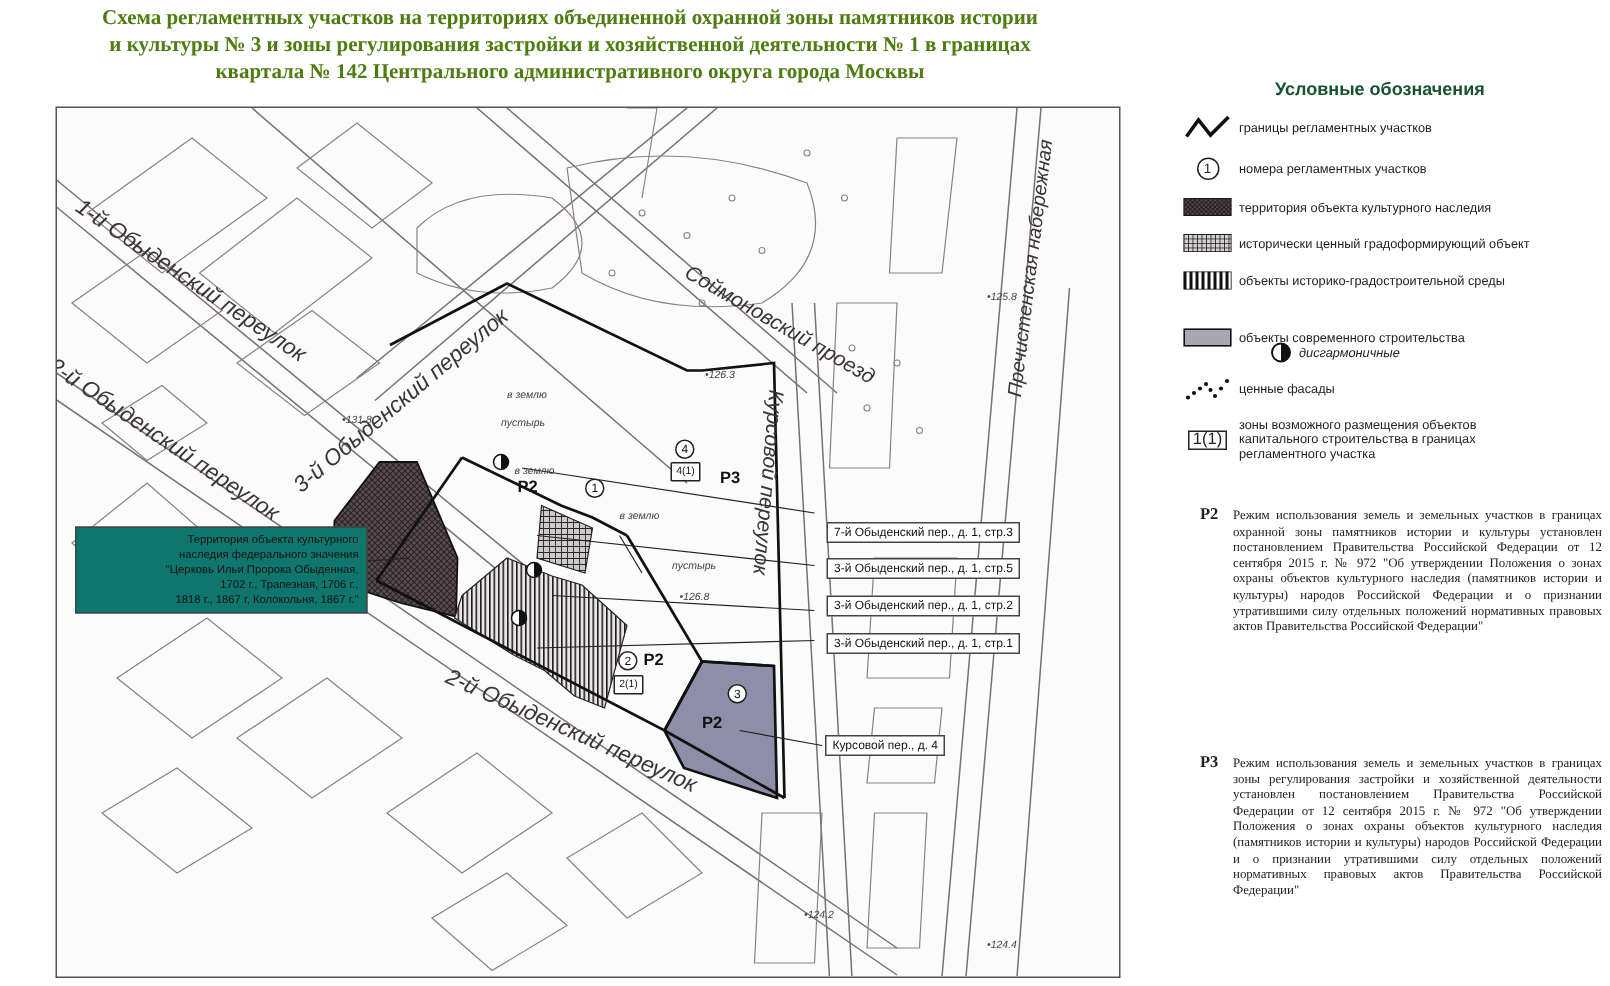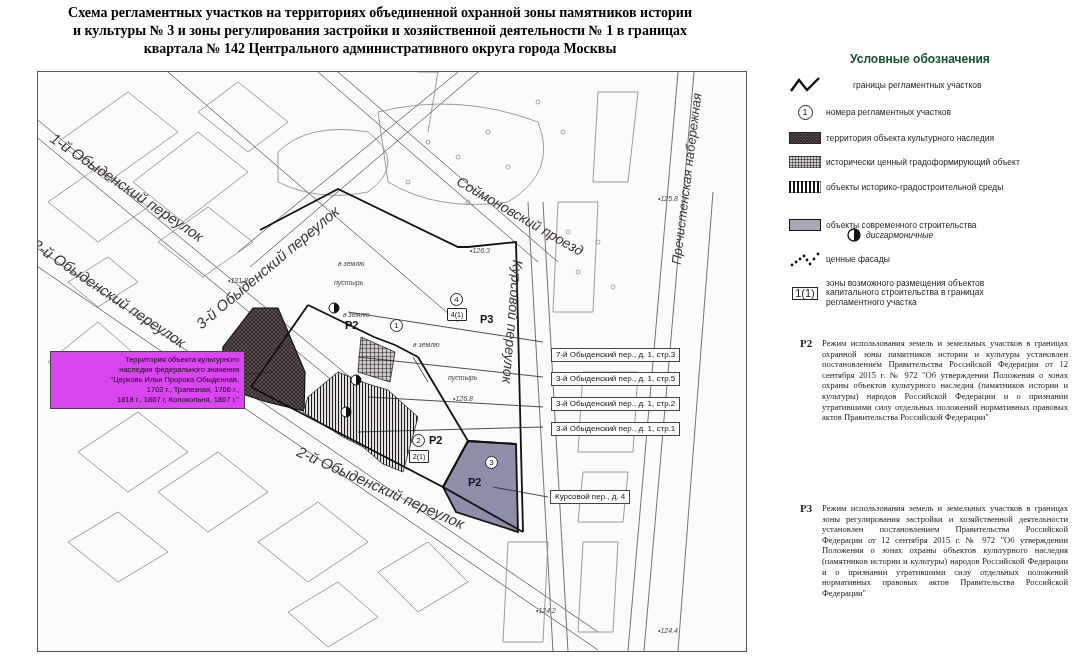--- a/index.html
+++ b/index.html
@@ -1,23 +1,23 @@
 <!DOCTYPE html>
 <html><head>
 <meta charset="utf-8">
 <style>
   html, body { margin:0; padding:0; background:#ffffff; }
   body { width:1073px; height:657px; position:relative; overflow:hidden; font-family:"Liberation Sans", sans-serif; color:#1a1a1a; }
-  .title { position:absolute; left:20px; top:4px; width:720px; text-align:center; font-family:"Liberation Serif", serif; font-weight:bold; font-size:14px; line-height:18px; color:#000000; }
+  .title { position:absolute; left:20px; top:4px; width:720px; text-align:center; font-family:"Liberation Serif", serif; font-weight:bold; font-size:14px; line-height:18px; color:#4d7c0f; }
   .title div { white-space:nowrap; }
   .map { position:absolute; left:37px; top:71px; width:708px; height:579px; border:1px solid #555; background:#fbfbfb; overflow:hidden; }
   .map svg { position:absolute; left:0; top:0; }
   .street { position:absolute; font-family:"Liberation Sans", sans-serif; font-style:italic; color:#3a3436; white-space:nowrap; transform-origin:left center; }
   .callout { position:absolute; background:#fff; border:1px solid #444; font-size:8px; line-height:10px; padding:1px 4px; white-space:nowrap; color:#111; }
-  .callout-big { position:absolute; background:#d946ef; border:1px solid #444; font-size:7.5px; line-height:10px; padding:3px 5px; text-align:right; color:#111; }
+  .callout-big { position:absolute; background:#0f766e; border:1px solid #444; font-size:7.5px; line-height:10px; padding:3px 5px; text-align:right; color:#111; }
   .zone-label { position:absolute; font-weight:bold; font-size:11px; color:#111; }
   .zone-num { position:absolute; width:11px; height:11px; border:1px solid #222; border-radius:50%; font-size:8px; line-height:11px; text-align:center; background:#fff; color:#111; }
   .map-tiny { position:absolute; font-size:7px; font-style:italic; color:#444; white-space:nowrap; }
   .legend-title { position:absolute; left:850px; top:52px; font-weight:bold; font-size:12px; color:#14532d; }
   .legend-item { position:absolute; left:788px; height:18px; display:flex; align-items:center; font-size:8.5px; color:#222; white-space:nowrap; }
   .legend-item .sym { width:34px; height:14px; margin-right:4px; display:flex; align-items:center; justify-content:center; flex:none; }
   .swatch { width:32px; height:12px; border:1px solid #111; box-sizing:border-box; }
   .note { position:absolute; left:800px; width:270px; font-family:"Liberation Serif", serif; font-size:8.6px; line-height:10.6px; color:#222; }
   .note .code { position:absolute; left:0; top:0; font-weight:bold; font-size:11px; }
   .note .text { position:absolute; left:22px; top:0; width:246px; text-align:justify; }
@@ -186,21 +186,21 @@
 
   <div class="callout" style="left:513px;top:276px;">7-й Обыденский пер., д. 1, стр.3</div>
   <div class="callout" style="left:513px;top:300px;">3-й Обыденский пер., д. 1, стр.5</div>
   <div class="callout" style="left:513px;top:325px;">3-й Обыденский пер., д. 1, стр.2</div>
   <div class="callout" style="left:513px;top:350px;">3-й Обыденский пер., д. 1, стр.1</div>
   <div class="callout" style="left:512px;top:418px;">Курсовой пер., д. 4</div>
 </div>
 
 <div class="legend-title">Условные обозначения</div>
 
-<div class="legend-item" style="top:76px;gap:27px;">
+<div class="legend-item" style="top:76px;">
   <span class="sym">
     <svg width="32" height="16">
         <path d="M2 14 L10 3 L18 13 L30 1" stroke="#111" stroke-width="2.4" fill="none"></path>
       </svg>
   </span>
   <span>границы регламентных участков</span>
 </div>
 <div class="legend-item" style="top:103px;">
   <span class="sym">
     <span style="width:13px;height:13px;border:1px solid #222;border-radius:50%;font-size:9px;line-height:13px;text-align:center;">1</span>

